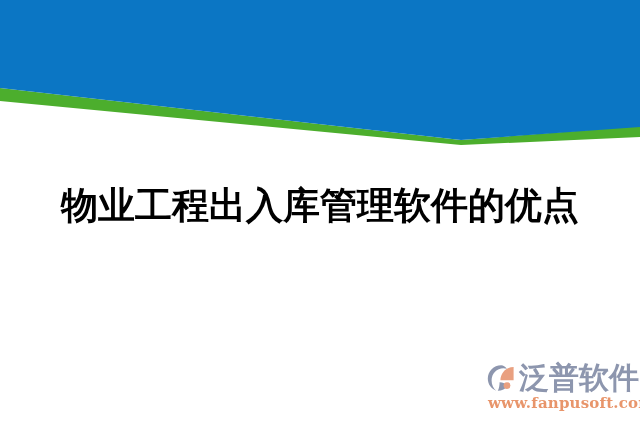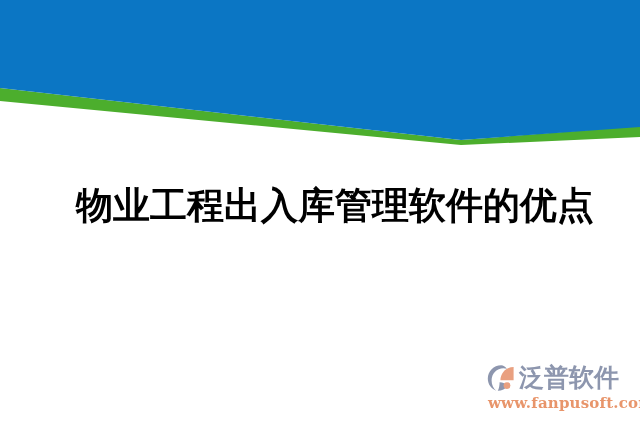--- a/index.html
+++ b/index.html
@@ -33,21 +33,21 @@
     left: 46px;
     top: 183px;
     width: 548px;
     color: #000000;
     font-family: "DejaVu Sans", "Liberation Sans", sans-serif;
     font-weight: bold;
     font-size: 37px;
     line-height: 46px;
     letter-spacing: 0px;
     white-space: nowrap;
-    text-align: right;
+    text-align: center;
   }
 
   
   #logo {
     position: absolute;
     right: 8px;
     bottom: 12px;
     width: 146px;
     height: 54px;
   }
@@ -62,21 +62,21 @@
   }
   #logo-mark {
     width: 30px;
     height: 30px;
     display: block;
     flex: 0 0 auto;
   }
   #logo-wordmark {
     font-family: "DejaVu Sans", "Liberation Sans", sans-serif;
     font-weight: bold;
-    font-size: 25px;
+    font-size: 30px;
     line-height: 30px;
     color: #8d96ae;
     white-space: nowrap;
     letter-spacing: 0px;
   }
   #logo-url {
     position: absolute;
     left: 2px;
     top: 33px;
     font-family: "DejaVu Serif", "Liberation Serif", serif;

